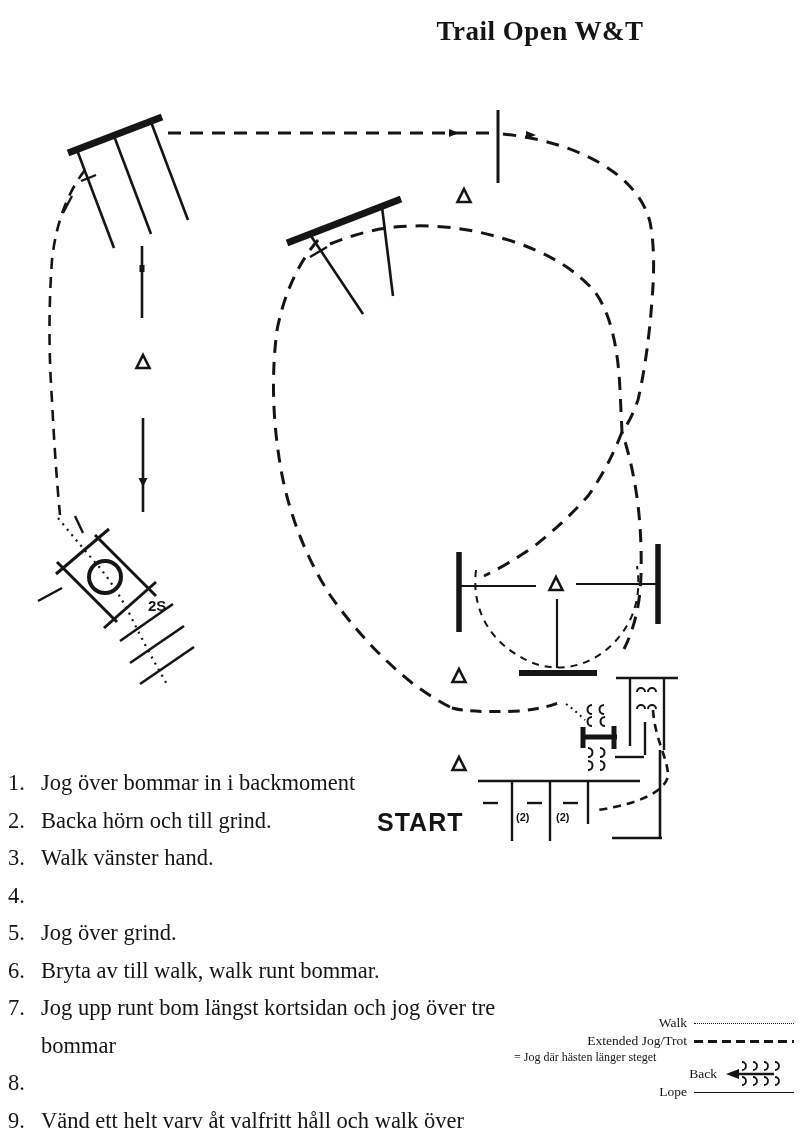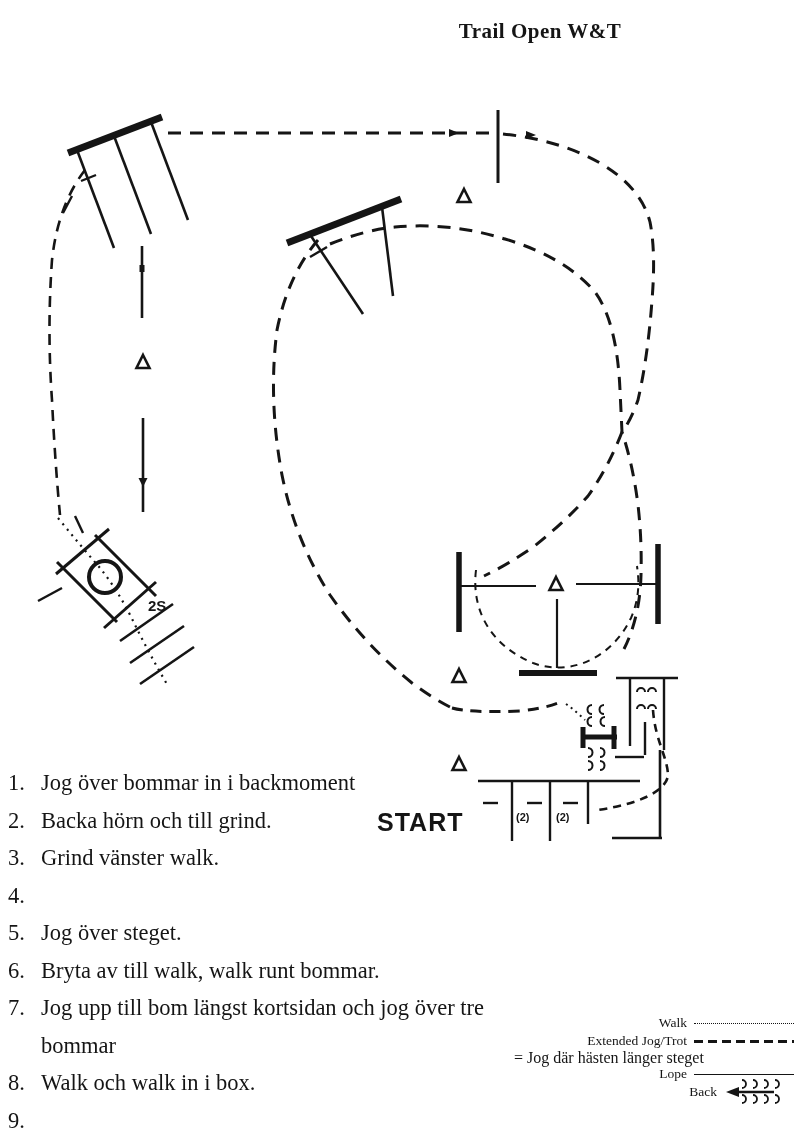--- a/index.html
+++ b/index.html
@@ -1,36 +1,36 @@
 <!DOCTYPE html>
 <html><head>
 <meta charset="utf-8">
 <style>
   html,body{margin:0;padding:0;background:#fff;}
   #page{position:relative;width:800px;height:1139px;background:#ffffff;overflow:hidden;
         font-family:"Liberation Serif",serif;color:#151515;}
   
   #title{position:absolute;left:300px;top:12px;width:480px;text-align:center;
-         font-weight:bold;font-size:21px;line-height:38px;letter-spacing:.5px;}
+         font-weight:bold;font-size:27px;line-height:38px;letter-spacing:.5px;}
   
   #course{position:absolute;left:0;top:0;width:800px;height:1139px;}
   
   #instructions{position:absolute;left:8px;top:764px;width:560px;font-size:22.5px;}
   .instr-row{display:flex;line-height:37.5px;white-space:nowrap;}
   .instr-num{width:33px;flex:0 0 33px;}
   
   #legend{position:absolute;right:6px;top:1014px;width:280px;font-size:13.5px;}
   .leg-row{display:flex;justify-content:flex-end;align-items:center;height:18px;gap:7px;}
   .leg-label{text-align:right;white-space:nowrap;}
   .leg-line{width:100px;height:0;border-top-style:solid;border-top-color:#151515;}
   .leg-walk{border-top-width:1px;border-top-style:dotted;}
   .leg-jog{border-top-width:2px;border-top-style:dashed;}
   .leg-ext{height:3px;background:repeating-linear-gradient(90deg,#151515 0 9px,transparent 9px 14px);border:none;}
   .leg-lope{border-top-width:1.6px;}
-  .leg-note{display:block;text-align:left;padding-right:110px;font-size:16px;line-height:15px;height:15px;white-space:nowrap;}
+  .leg-note{display:block;text-align:left;padding-right:110px;font-size:12px;line-height:15px;height:15px;white-space:nowrap;}
   .sans{font-family:"Liberation Sans",sans-serif;}
 </style>
 </head>
 <body>
 
 <div id="page">
 
   <div id="title">
     <div>Trail Open W&amp;T</div>
   </div>
@@ -182,80 +182,80 @@
     <div class="instr-row">
         <span class="instr-num">1.</span>
         <span>Jog över bommar in i backmoment</span>
       </div>
     <div class="instr-row">
         <span class="instr-num">2.</span>
         <span>Backa hörn och till grind.</span>
       </div>
     <div class="instr-row">
         <span class="instr-num">3.</span>
-        <span>Grind vänster walk.</span>
+        <span>Walk vänster hand.</span>
       </div>
     <div class="instr-row">
         <span class="instr-num">4.</span>
       </div>
     <div class="instr-row">
         <span class="instr-num">5.</span>
-        <span>Jog över steget.</span>
+        <span>Jog över grind.</span>
       </div>
     <div class="instr-row">
         <span class="instr-num">6.</span>
         <span>Bryta av till walk, walk runt bommar.</span>
       </div>
     <div class="instr-row">
         <span class="instr-num">7.</span>
-        <span>Jog upp till bom längst kortsidan och jog över tre</span>
+        <span>Jog upp runt bom längst kortsidan och jog över tre</span>
       </div>
     <div class="instr-row">
         <span class="instr-num"></span>
         <span>bommar</span>
       </div>
     <div class="instr-row">
         <span class="instr-num">8.</span>
-        <span>Walk och walk in i box.</span>
       </div>
     <div class="instr-row">
         <span class="instr-num">9.</span>
+        <span>Vänd ett helt varv åt valfritt håll och walk över</span>
       </div>
 
   </div>
 
   <div id="legend">
     <div class="leg-row">
       <span class="leg-label">Walk</span>
       <span class="leg-line leg-walk"></span>
     </div>
     <div class="leg-row">
       <span class="leg-label">Extended Jog/Trot</span>
       <span class="leg-line leg-ext"></span>
     </div>
     <div class="leg-note">= Jog där hästen länger steget</div>
-    <div class="leg-row">
-      <span class="leg-label">Lope</span>
-      <span class="leg-line leg-lope"></span>
-    </div>
     <div class="leg-row">
       <span class="leg-label">Back</span>
       <svg width="70" height="28" viewBox="0 0 70 28" fill="none" stroke="#151515">
         <defs>
             <path id="bk2" d="M0,0 A4,4 0 0 1 0,8"></path>
           </defs>
         <polygon points="2,14 15,9 15,19" fill="#151515" stroke="none"></polygon>
         <line x1="14" y1="14" x2="50" y2="14" stroke-width="2.4"></line>
         <g stroke-width="1.8">
           <use href="#bk2" x="18" y="2"></use>
             <use href="#bk2" x="29" y="2"></use>
             <use href="#bk2" x="40" y="2"></use>
             <use href="#bk2" x="51" y="2"></use>
           <use href="#bk2" x="18" y="17"></use>
             <use href="#bk2" x="29" y="17"></use>
             <use href="#bk2" x="40" y="17"></use>
             <use href="#bk2" x="51" y="17"></use>
         </g>
       </svg>
     </div>
+    <div class="leg-row">
+      <span class="leg-label">Lope</span>
+      <span class="leg-line leg-lope"></span>
+    </div>
   </div>
 
 </div>
 
 </body></html>

